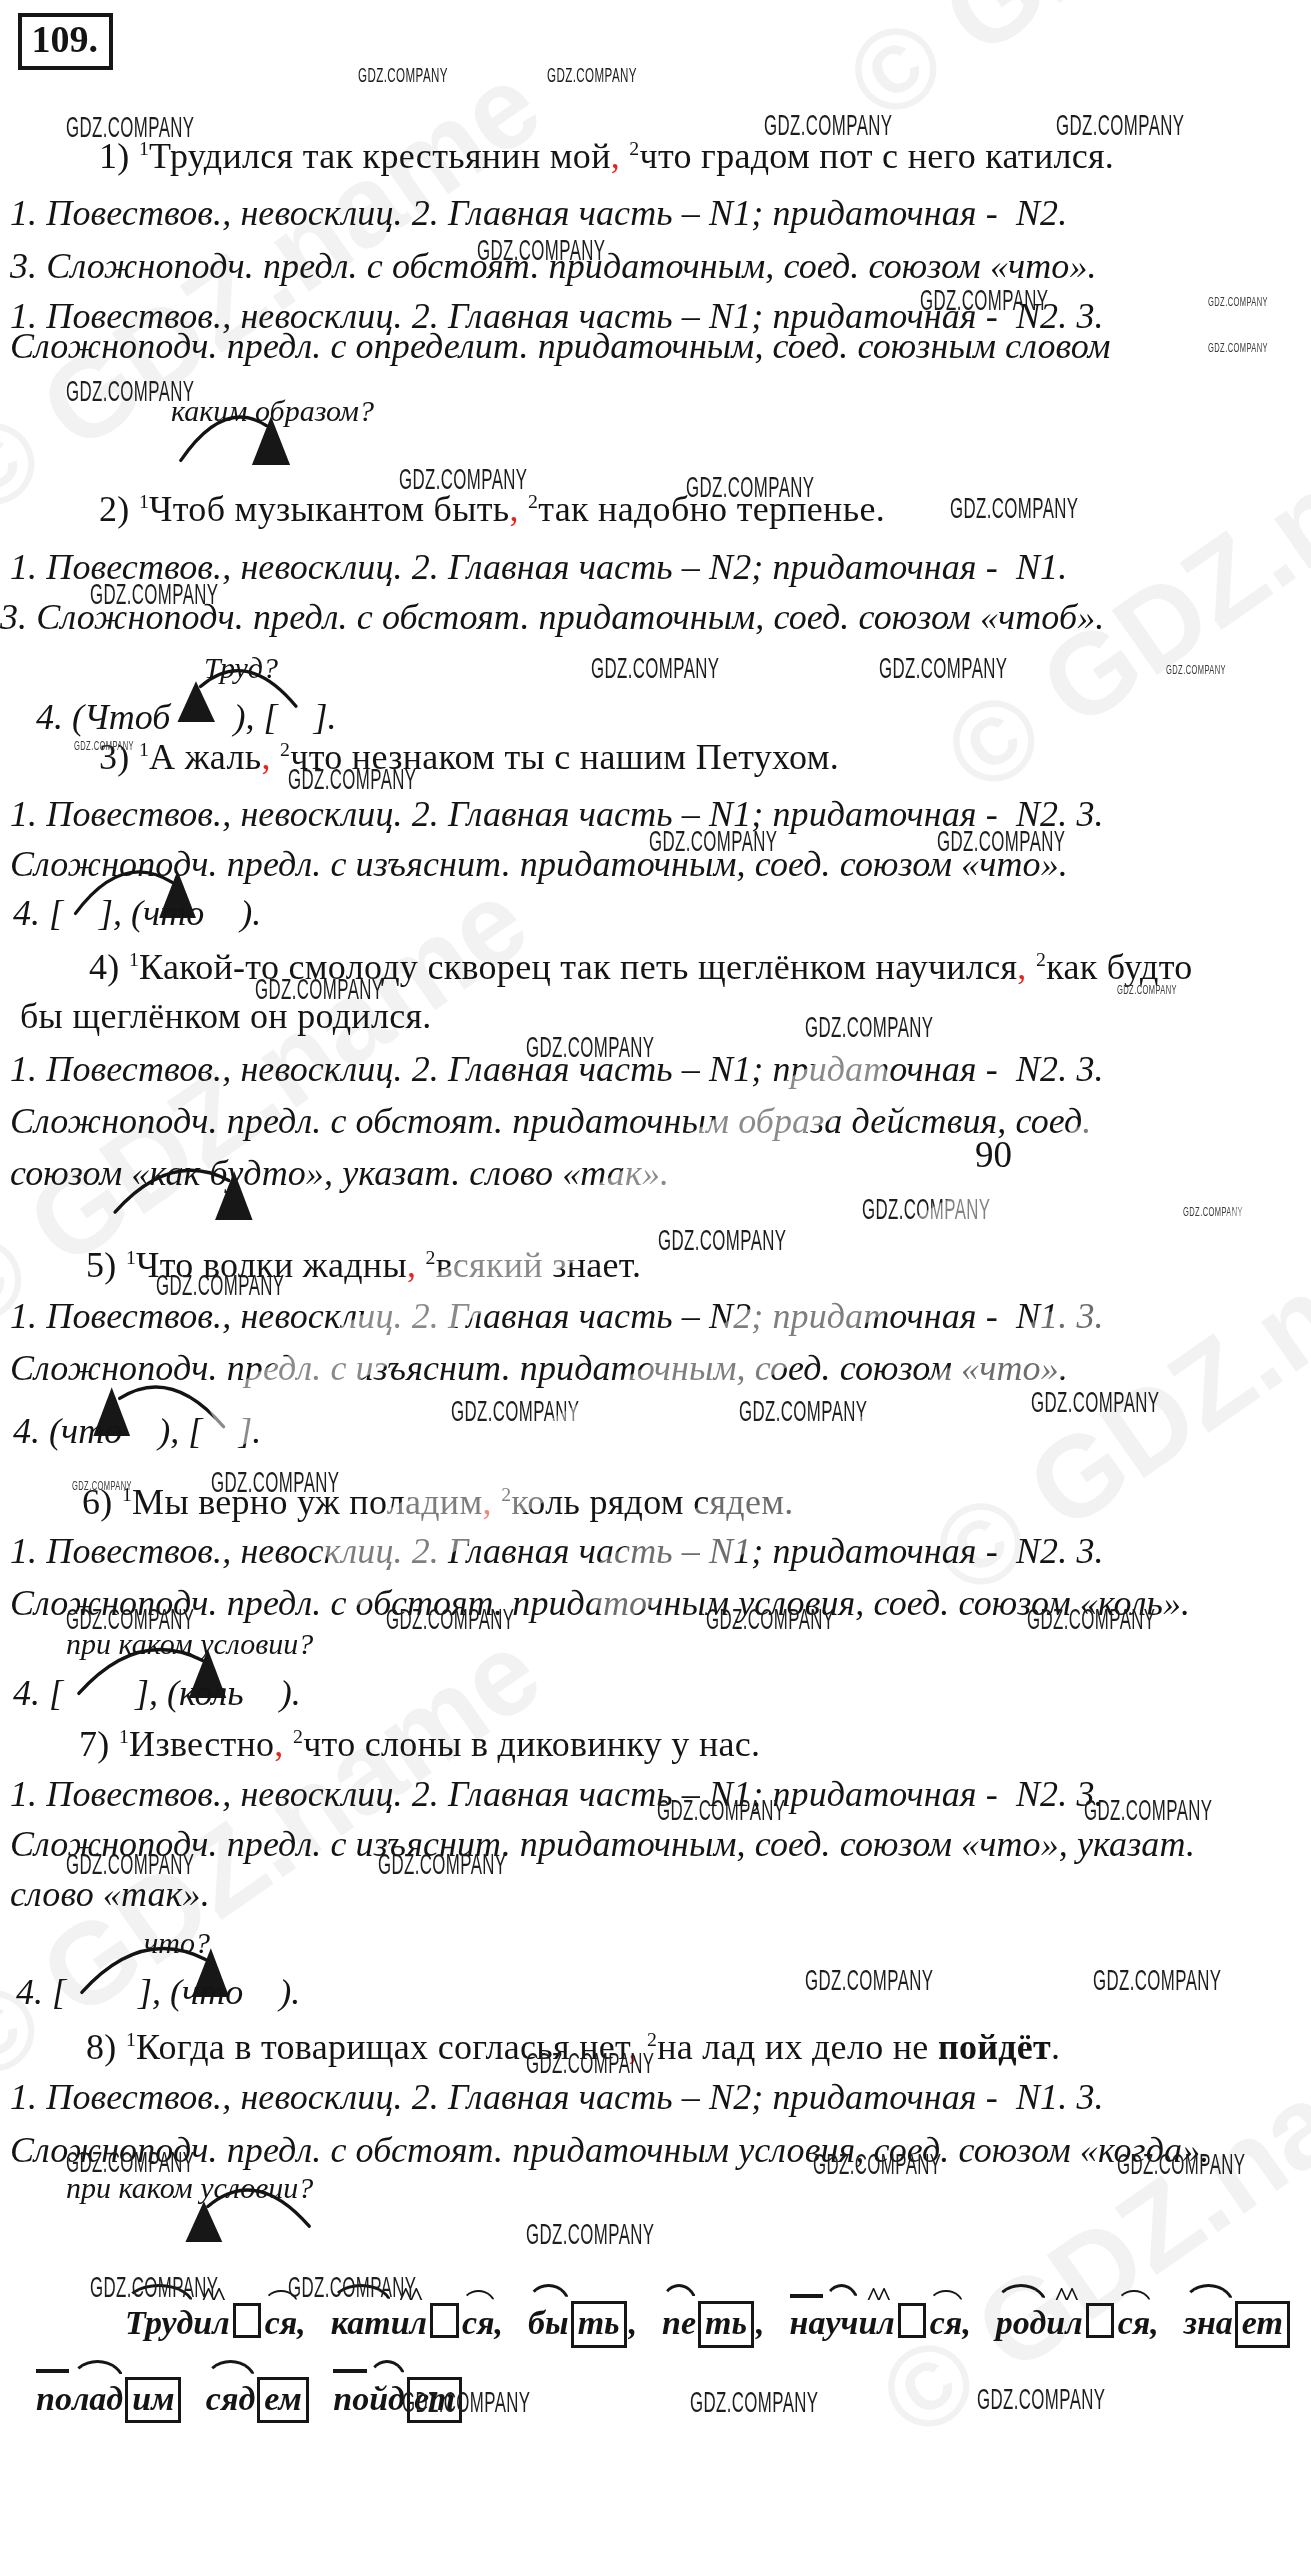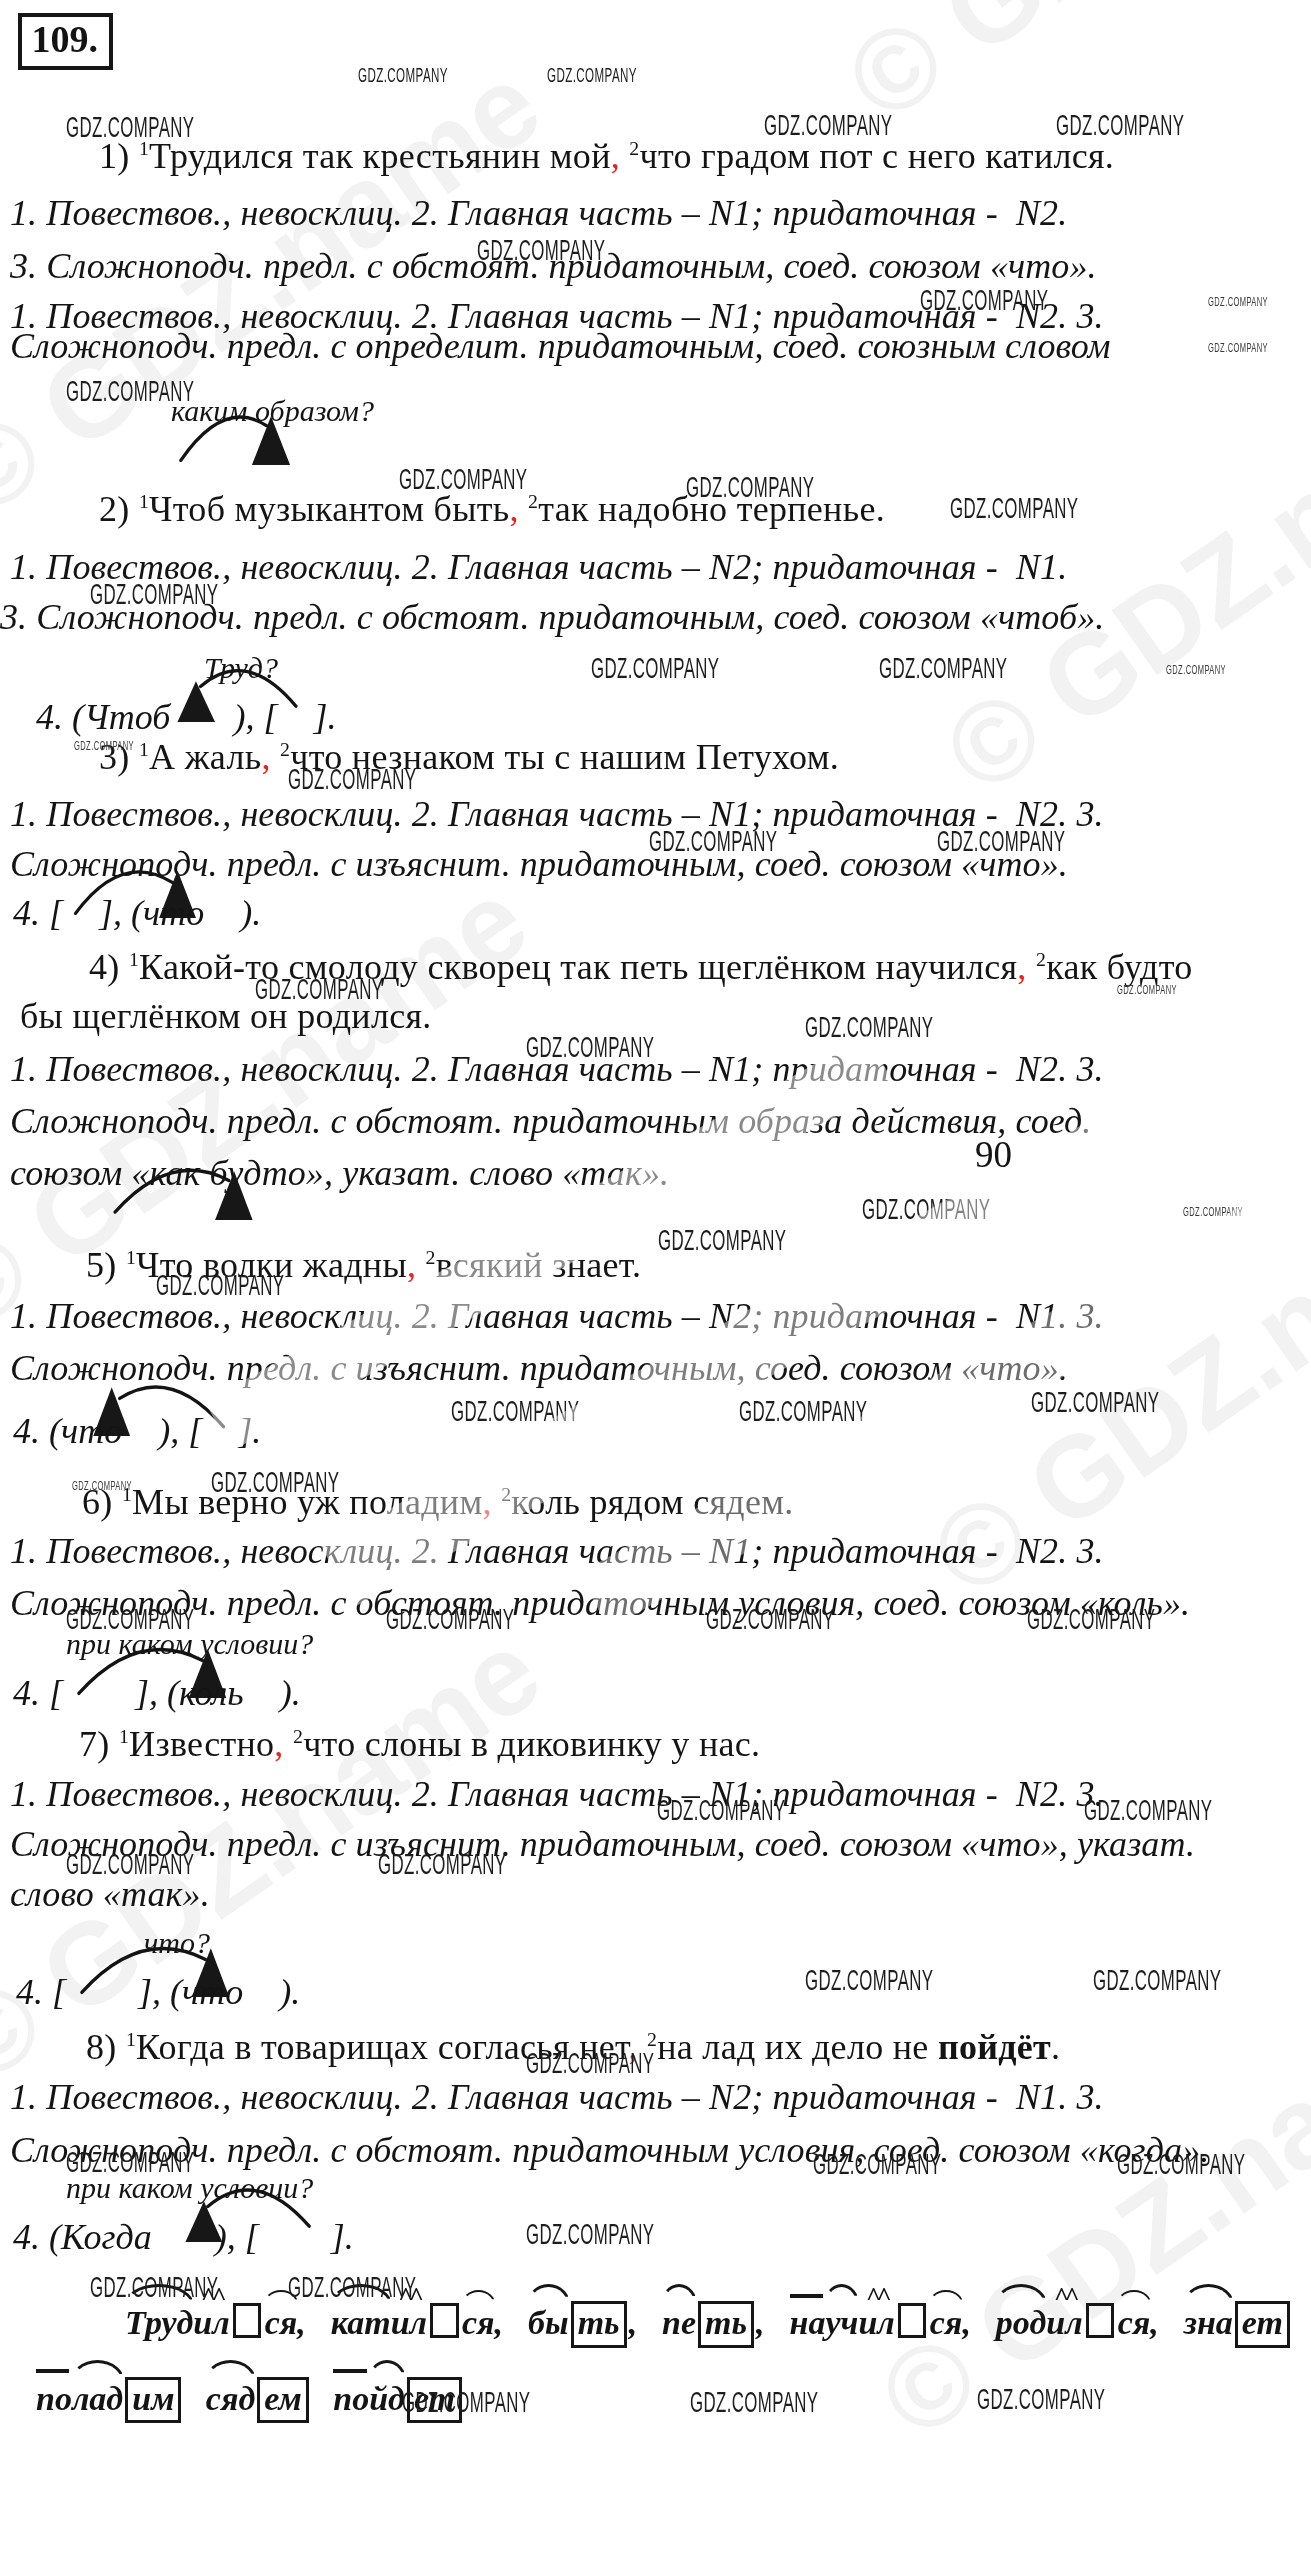--- a/index.html
+++ b/index.html
@@ -149,21 +149,20 @@
 
 <div class="sent" style="left:86px;top:2026px"><span>8) </span><sup>1</sup><span>Когда в товарищах согласья нет</span><span class="red">,</span> <sup>2</sup><span>на лад их дело не </span><span class="b">пойдёт</span><span>.</span></div>
 <div class="aline" style="left:10px;top:2076px">1. Повествов., невосклиц. 2. Главная часть – N2; придаточная -  N1. 3.</div>
 <div class="aline" style="left:10px;top:2129px">Сложноподч. предл. с обстоят. придаточным условия, соед. союзом «когда».</div>
 <div class="scheme" style="left:13px;top:2155px">
   <div class="q" style="left:53px">при каком условии?</div>
   <svg width="724" height="122" viewBox="0 0 1100 185">
       <path class="arcpath" d="M296 78 Q370 16 450 108"></path>
       <polygon class="tri" points="290,70 262,132 318,132"></polygon>
     </svg>
-  <div class="stext">4. (Когда       ), [        ].</div>
 </div>
 
 <div class="morph">
   <div class="mrow r1">
     <span class="word"><span class="seg root">Труд</span><span class="seg suffix">ил</span><span class="seg zero"></span><span class="seg postfix">ся</span><span class="seg plain">,</span></span>
     <span class="word"><span class="seg root">кат</span><span class="seg suffix">ил</span><span class="seg zero"></span><span class="seg postfix">ся</span><span class="seg plain">,</span></span>
     <span class="word"><span class="seg root">бы</span><span class="seg ending">ть</span><span class="seg plain">,</span></span>
     <span class="word"><span class="seg root">пе</span><span class="seg ending">ть</span><span class="seg plain">,</span></span>
     <span class="word"><span class="seg prefix">на</span><span class="seg root">уч</span><span class="seg suffix">ил</span><span class="seg zero"></span><span class="seg postfix">ся</span><span class="seg plain">,</span></span>
     <span class="word"><span class="seg root">род</span><span class="seg suffix">ил</span><span class="seg zero"></span><span class="seg postfix">ся</span><span class="seg plain">,</span></span>

